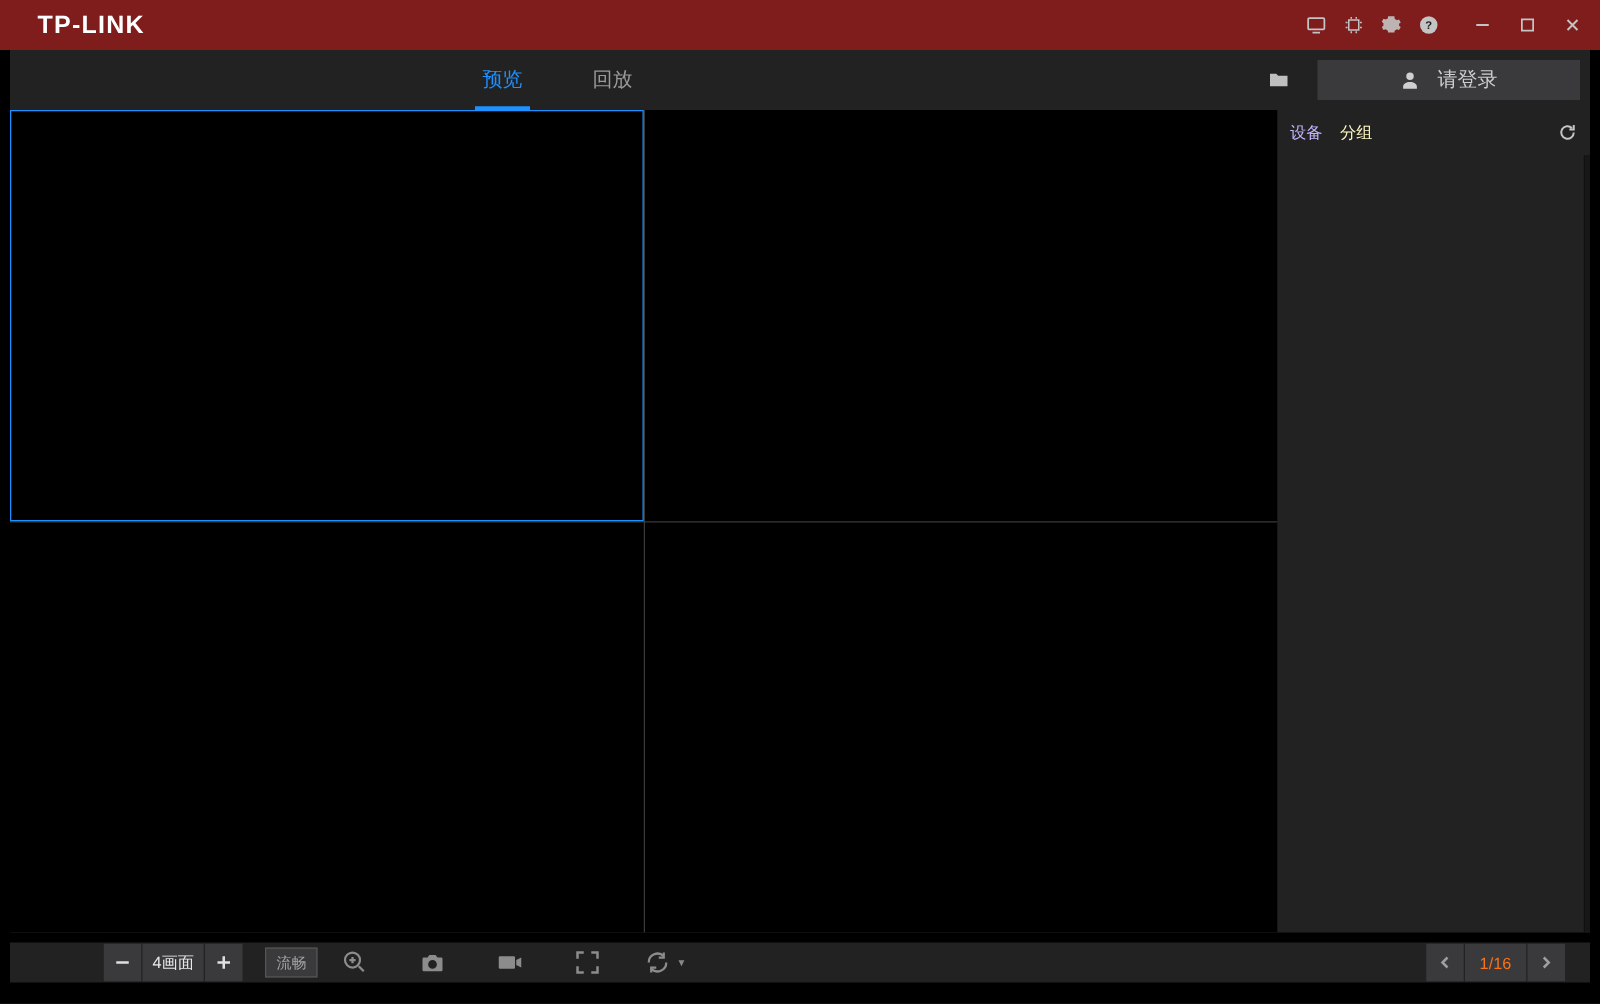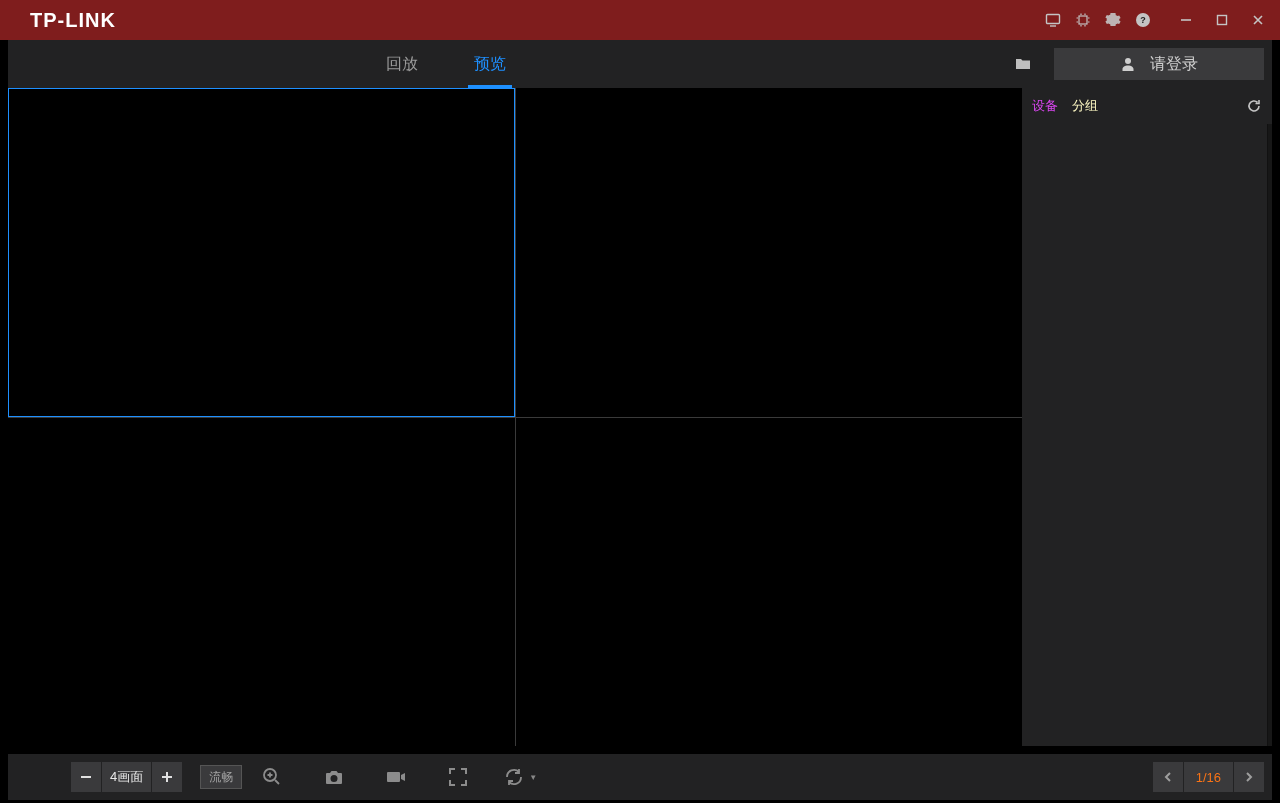--- a/index.html
+++ b/index.html
@@ -126,21 +126,21 @@
     display:flex;
     align-items:center;
     padding: 0 10px;
     font-size:13px;
   }
   .stab {
     margin-right: 14px;
     color:#fef9c3;
     cursor:pointer;
   }
-  .stab.active { color:#d946ef; }
+  .stab.active { color:#c4b5fd; }
   .refresh-icon {
     position:absolute;
     right:8px; top:8px;
     width:20px;height:20px;
     display:flex;align-items:center;justify-content:center;
     color:#c4c4c4;
     cursor:pointer;
   }
   .refresh-icon svg{width:16px;height:16px;}
   .sidebar-body {
@@ -149,26 +149,26 @@
     border-right: 1px solid #111;
     position:relative;
   }
   .sidebar-scrollbar {
     position:absolute; right:0; top:36px; bottom:0; width:4px;
     background: #171717;
   }
 
   
   .bottombar {
-    height: 46px;
+    height: 32px;
     margin: 8px 8px 0 8px;
     background:#222223;
     display:flex;
     align-items:center;
-    padding: 0 8px;
+    padding: 0 20px;
   }
   .bb-left { display:flex; align-items:center; gap:8px; margin-left: 55px;}
   .layout-controls { display:flex; align-items:stretch; }
   .layout-btn {
     width: 30px; height:30px;
     background:#3a3a3c;
     display:flex;align-items:center;justify-content:center;
     color:#e0e0e0;
     cursor:pointer;
   }
@@ -266,25 +266,25 @@
     <div class="win-btn">
       <svg viewBox="0 0 14 14" stroke="currentColor" stroke-width="1.6">
           <path d="M3 3l8 8M11 3l-8 8"></path>
         </svg>
     </div>
   </div>
 </div>
 
 <div class="navbar">
   <div class="tabs">
+    <div class="tab active">
+        <span>预览</span>
+      </div>
     <div class="tab">
         <span>回放</span>
-      </div>
-    <div class="tab active">
-        <span>预览</span>
       </div>
   </div>
   <div class="nav-spacer"></div>
   <div class="folder-icon">
     <svg viewBox="0 0 18 18" fill="currentColor">
         <path d="M2 4h5l1.5 1.5H16V14H2z"></path>
       </svg>
   </div>
   <div class="login-btn">
     <svg viewBox="0 0 16 16" fill="currentColor">

